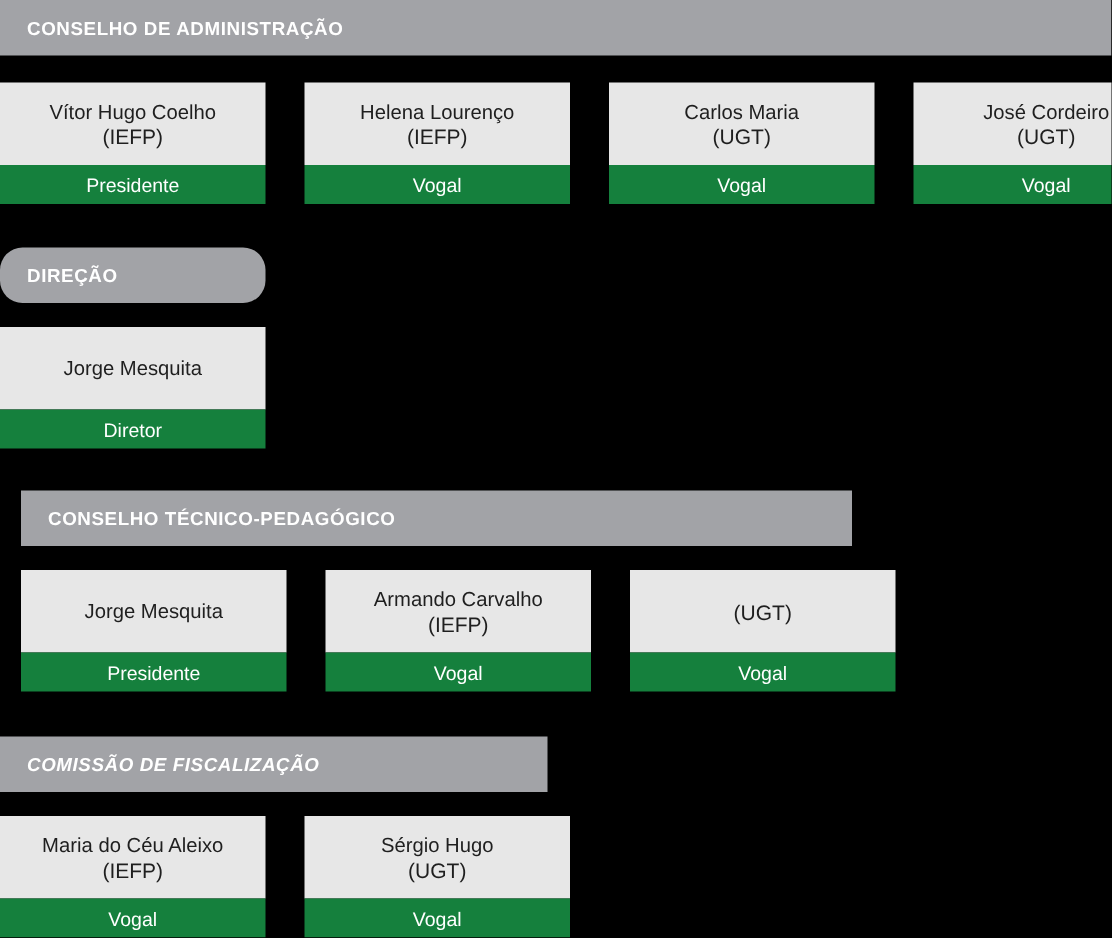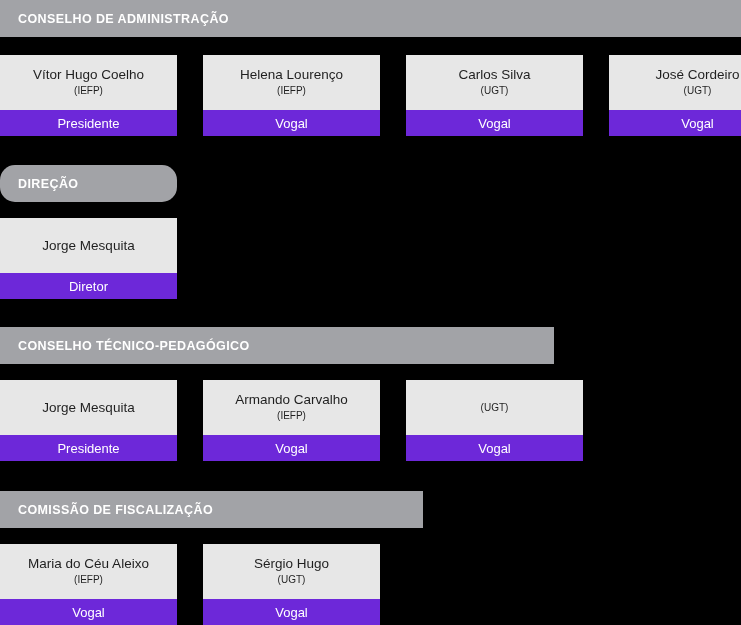--- a/index.html
+++ b/index.html
@@ -65,57 +65,57 @@
   .card-name {
     color: #1F1F1F;
     font-size: 13.5px;
     line-height: 16px;
     text-align: center;
     white-space: nowrap;
   }
 
   .card-affil {
     color: #1F1F1F;
-    font-size: 10px;
+    font-size: 14px;
     line-height: 16px;
     text-align: center;
   }
 
   .card-affil:empty {
     display: none;
   }
 
   .card-role {
-    background: #6d28d9;
+    background: #15803d;
     color: #FFFFFF;
     height: 26px;
     display: flex;
     align-items: center;
     justify-content: center;
     font-size: 13px;
     box-sizing: border-box;
   }
 
   
   .sec-admin        { position:absolute; top:0px;   left:0px; }
   .sec-admin .cards-row { position:absolute; top:55px; left:0px; }
 
   .sec-direcao      { position:absolute; top:165px; left:0px; }
   .sec-direcao .cards-row { position:absolute; top:53px; left:0px; }
 
-  .sec-ctp          { position:absolute; top:327px; left:0px; }
+  .sec-ctp          { position:absolute; top:327px; left:14px; }
   .sec-ctp .cards-row { position:absolute; top:53px; left:0px; }
 
   .sec-fisc         { position:absolute; top:491px; left:0px; }
   .sec-fisc .cards-row { position:absolute; top:53px; left:0px; }
 
   .hdr-w-full { width: 741px; }
   .hdr-w-1    { width: 177px; border-radius: 15px; }
   .hdr-w-3    { width: 554px; }
-  .hdr-w-2    { width: 423px; }
+  .hdr-w-2    { width: 365px; font-style: italic; }
 </style>
 </head>
 <body>
 
 <div id="org-chart">
 
   <div class="section sec-admin">
     <div class="section-header hdr-w-full">CONSELHO DE ADMINISTRAÇÃO</div>
     <div class="cards-row">
 
@@ -130,21 +130,21 @@
       <div class="card">
         <div class="card-body">
           <div class="card-name">Helena Lourenço</div>
           <div class="card-affil">(IEFP)</div>
         </div>
         <div class="card-role">Vogal</div>
       </div>
 
       <div class="card">
         <div class="card-body">
-          <div class="card-name">Carlos Silva</div>
+          <div class="card-name">Carlos Maria</div>
           <div class="card-affil">(UGT)</div>
         </div>
         <div class="card-role">Vogal</div>
       </div>
 
       <div class="card">
         <div class="card-body">
           <div class="card-name">José Cordeiro</div>
           <div class="card-affil">(UGT)</div>
         </div>

